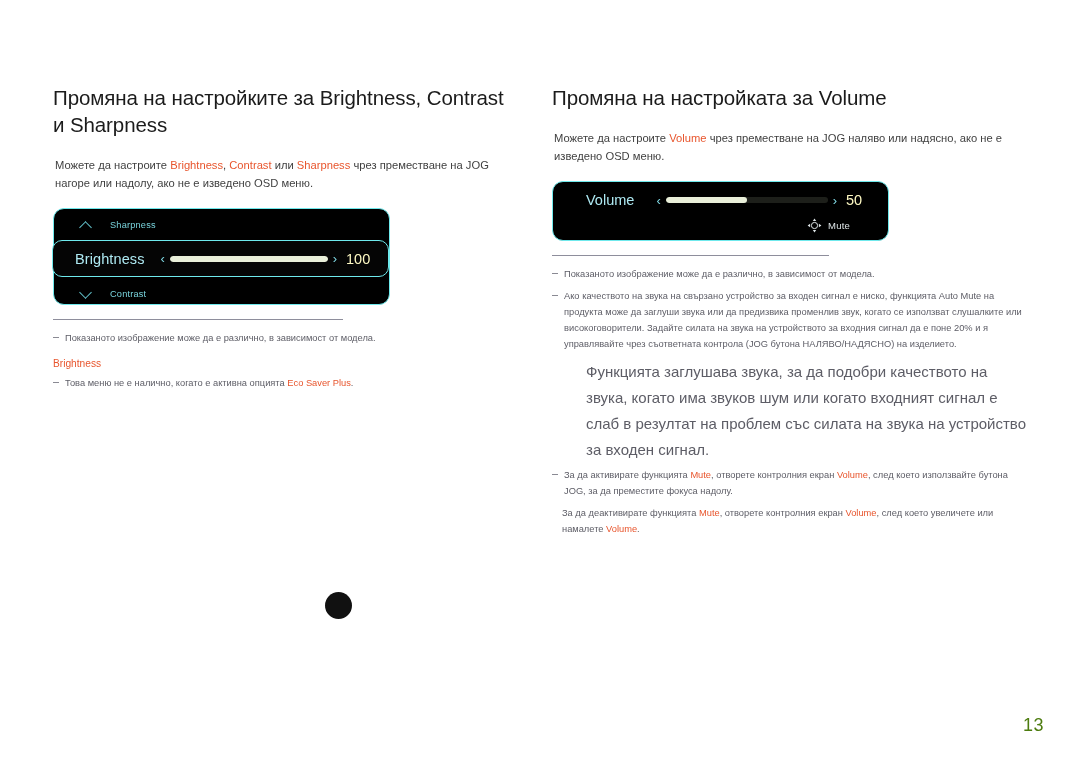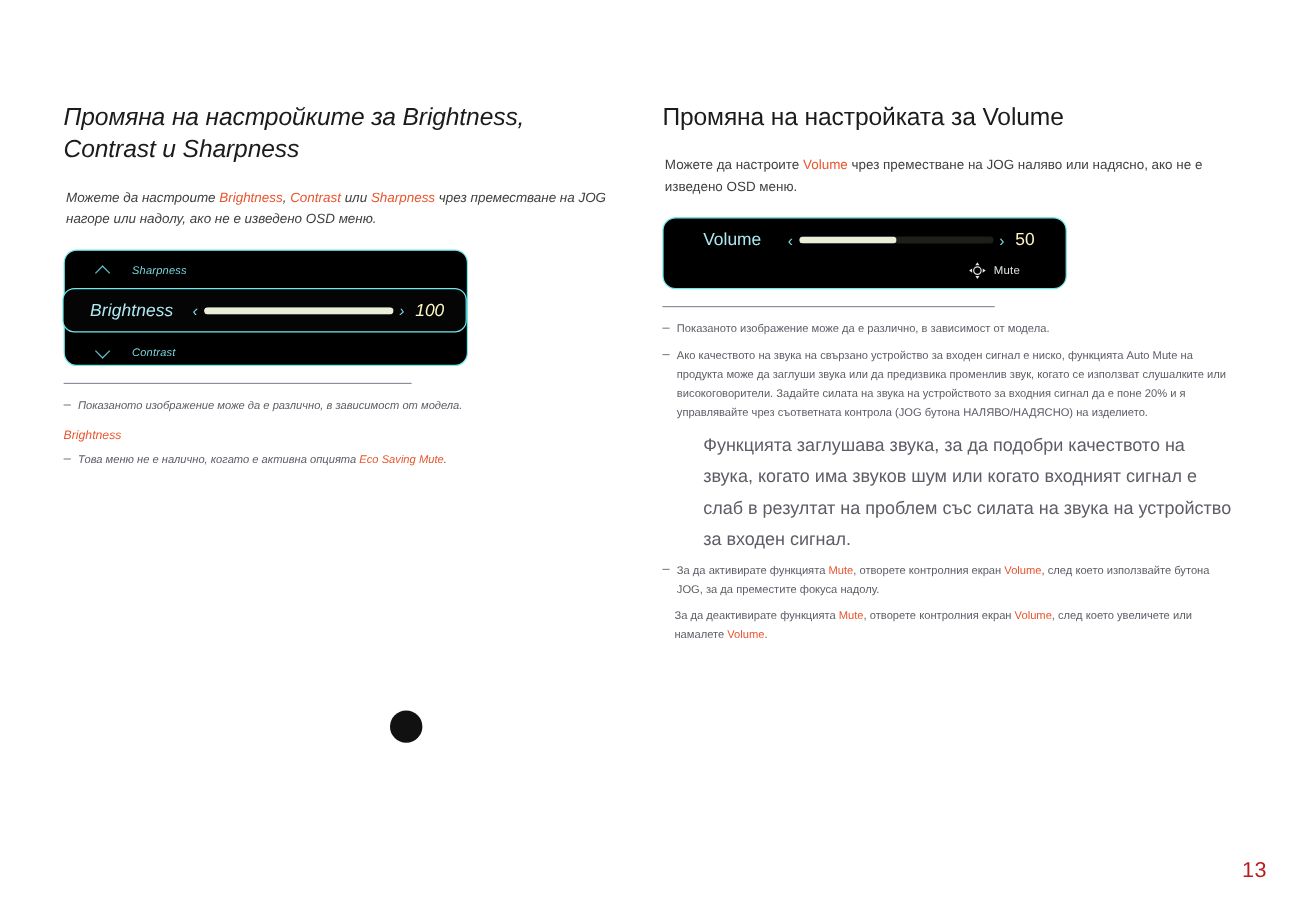--- a/index.html
+++ b/index.html
@@ -14,21 +14,21 @@
     font-family: "Liberation Sans", sans-serif;
     color: #3a3a3a;
     overflow: hidden;
   }
 
   
   .col {
     position: absolute;
     top: 84px;
   }
-  .col-left  { left: 53px;  width: 455px; font-style: italic; }
+  .col-left  { left: 53px;  width: 455px; }
   .col-right { left: 552px; width: 480px; }
 
   
   h1.page-heading {
     margin: 0 0 18px 0;
     font-size: 20.5px;
     font-weight: 400;
     line-height: 1.32;
     color: #1b1b1b;
     letter-spacing: -0.1px;
@@ -251,24 +251,24 @@
     top: 592px;
     width: 27px;
     height: 27px;
     border-radius: 50%;
     background: #111111;
   }
 
   
   .page-number {
     position: absolute;
-    right: 24px;
+    right: 36px;
     bottom: 27px;
     font-size: 18px;
-    color: #b91c1c;
+    color: #4d7c0f;
     letter-spacing: 0.5px;
   }
 </style>
 </head>
 <body>
 
 <div class="col col-left">
 
   <h1 class="page-heading">Промяна на настройките за Brightness, Contrast и Sharpness</h1>
 
@@ -301,21 +301,21 @@
     </div>
   </div>
 
   <div class="note-block">
     <div class="rule rule-left"></div>
 
     <div class="note">Показаното изображение може да е различно, в зависимост от модела.</div>
 
     <div class="note-title">Brightness</div>
 
-    <div class="note"><span>Това меню не е налично, когато е активна опцията </span><span class="hl">Eco Saving Mute</span><span>.</span></div>
+    <div class="note"><span>Това меню не е налично, когато е активна опцията </span><span class="hl">Eco Saver Plus</span><span>.</span></div>
 
   </div>
 </div>
 
 <div class="col col-right">
 
   <h1 class="page-heading">Промяна на настройката за Volume</h1>
 
   <p class="body-text"><span>Можете да настроите </span><span class="hl">Volume</span><span> чрез преместване на JOG наляво или надясно, ако не е изведено OSD меню.</span></p>
 

